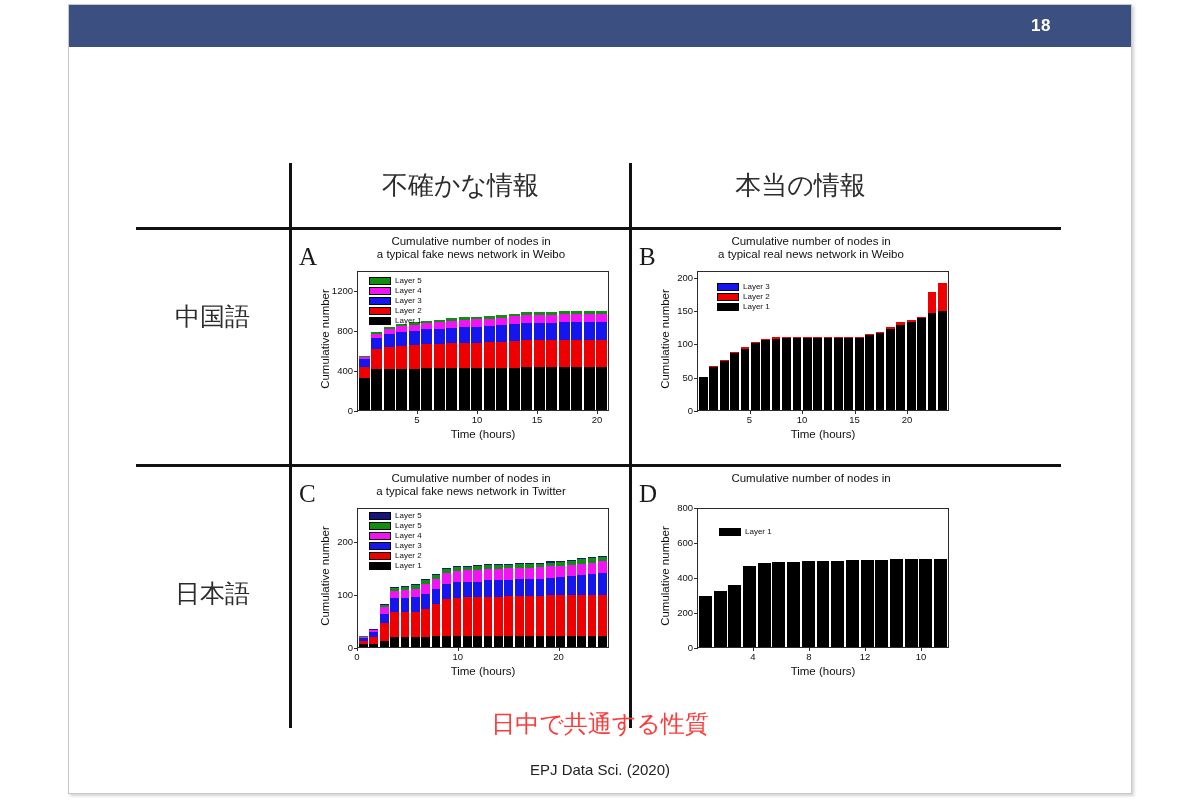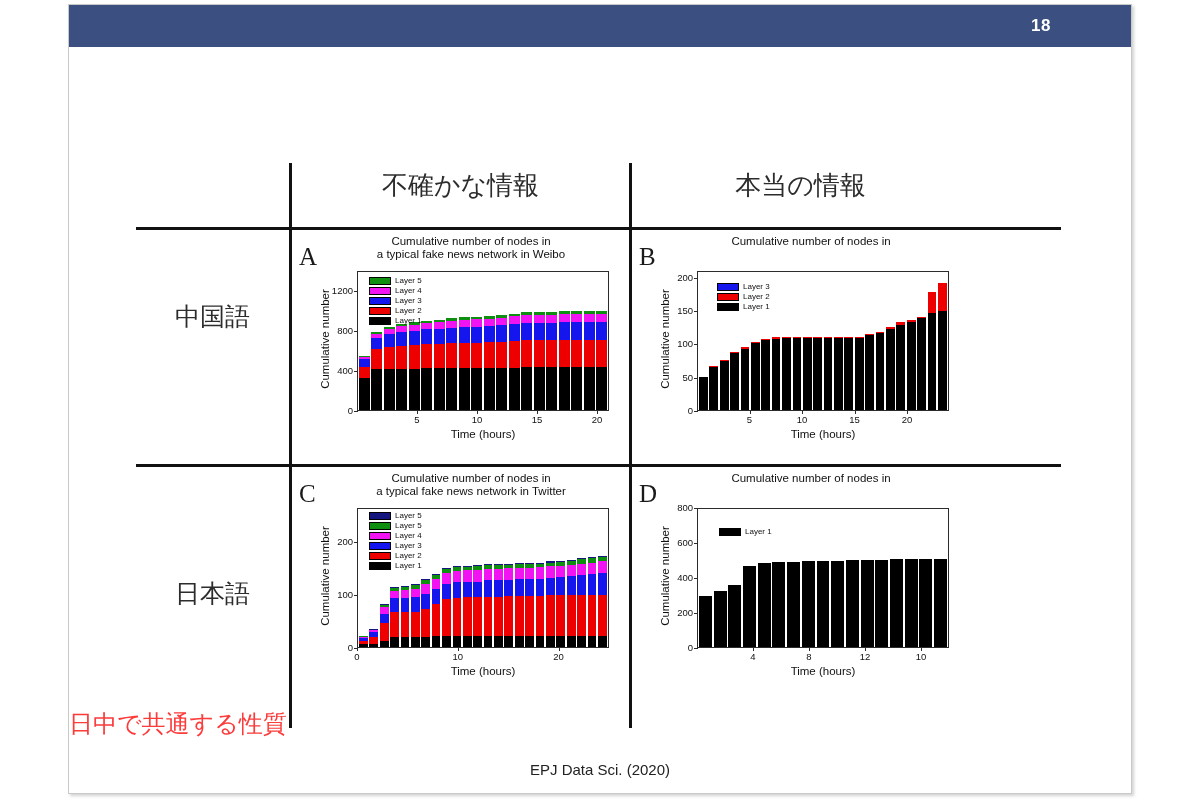--- a/index.html
+++ b/index.html
@@ -114,21 +114,21 @@
     line-height: 1;
   }
   .legend-row { display: flex; align-items: center; margin-bottom: 2px; }
   .legend-swatch {
     width: 22px; height: 8px; border: 1px solid #000; margin-right: 4px;
   }
   .legend-label { font-size: 8px; color: #111; white-space: nowrap; }
 
   #note-red {
     position: absolute; left: 0; top: 703px; width: 100%;
-    text-align: left; color: #fc3b3b; font-size: 24px;
+    text-align: center; color: #fc3b3b; font-size: 24px;
   }
   #citation {
     position: absolute; left: 0; top: 756px; width: 100%;
     text-align: center; color: #222; font-size: 15px;
   }
 </style>
 </head>
 <body>
 
 <div id="slide-root">
@@ -341,20 +341,21 @@
         <div class="xtick" style="left: 289px; top: 151px;">20</div>
         <div style="position: absolute; background: rgb(43, 43, 43); width: 1px; height: 4px; left: 302px; top: 147px;"></div>
         <div class="xlabel" style="left: 62px; width: 252px; top: 165px;">Time (hours)</div>
       </div>
   </div>
 
   <div class="cell" id="cell-B">
     <div class="panel-letter">B</div>
     <div class="chart-title">
       <div>Cumulative number of nodes in</div>
+      <div>a typical real news network in Weibo</div>
     </div>
     <div class="plot-wrap">
         <div class="ylabel" style="left: -30px; top: 70px;">Cumulative number</div>
         <div class="ytick" style="left: 24px; top: 142px;">0</div>
         <div style="position: absolute; background: rgb(43, 43, 43); width: 4px; height: 1px; left: 59px; top: 148px;"></div>
         <div class="ytick" style="left: 24px; top: 108.667px;">50</div>
         <div style="position: absolute; background: rgb(43, 43, 43); width: 4px; height: 1px; left: 59px; top: 114.667px;"></div>
         <div class="ytick" style="left: 24px; top: 75.3333px;">100</div>
         <div style="position: absolute; background: rgb(43, 43, 43); width: 4px; height: 1px; left: 59px; top: 81.3333px;"></div>
         <div class="ytick" style="left: 24px; top: 42px;">150</div>

